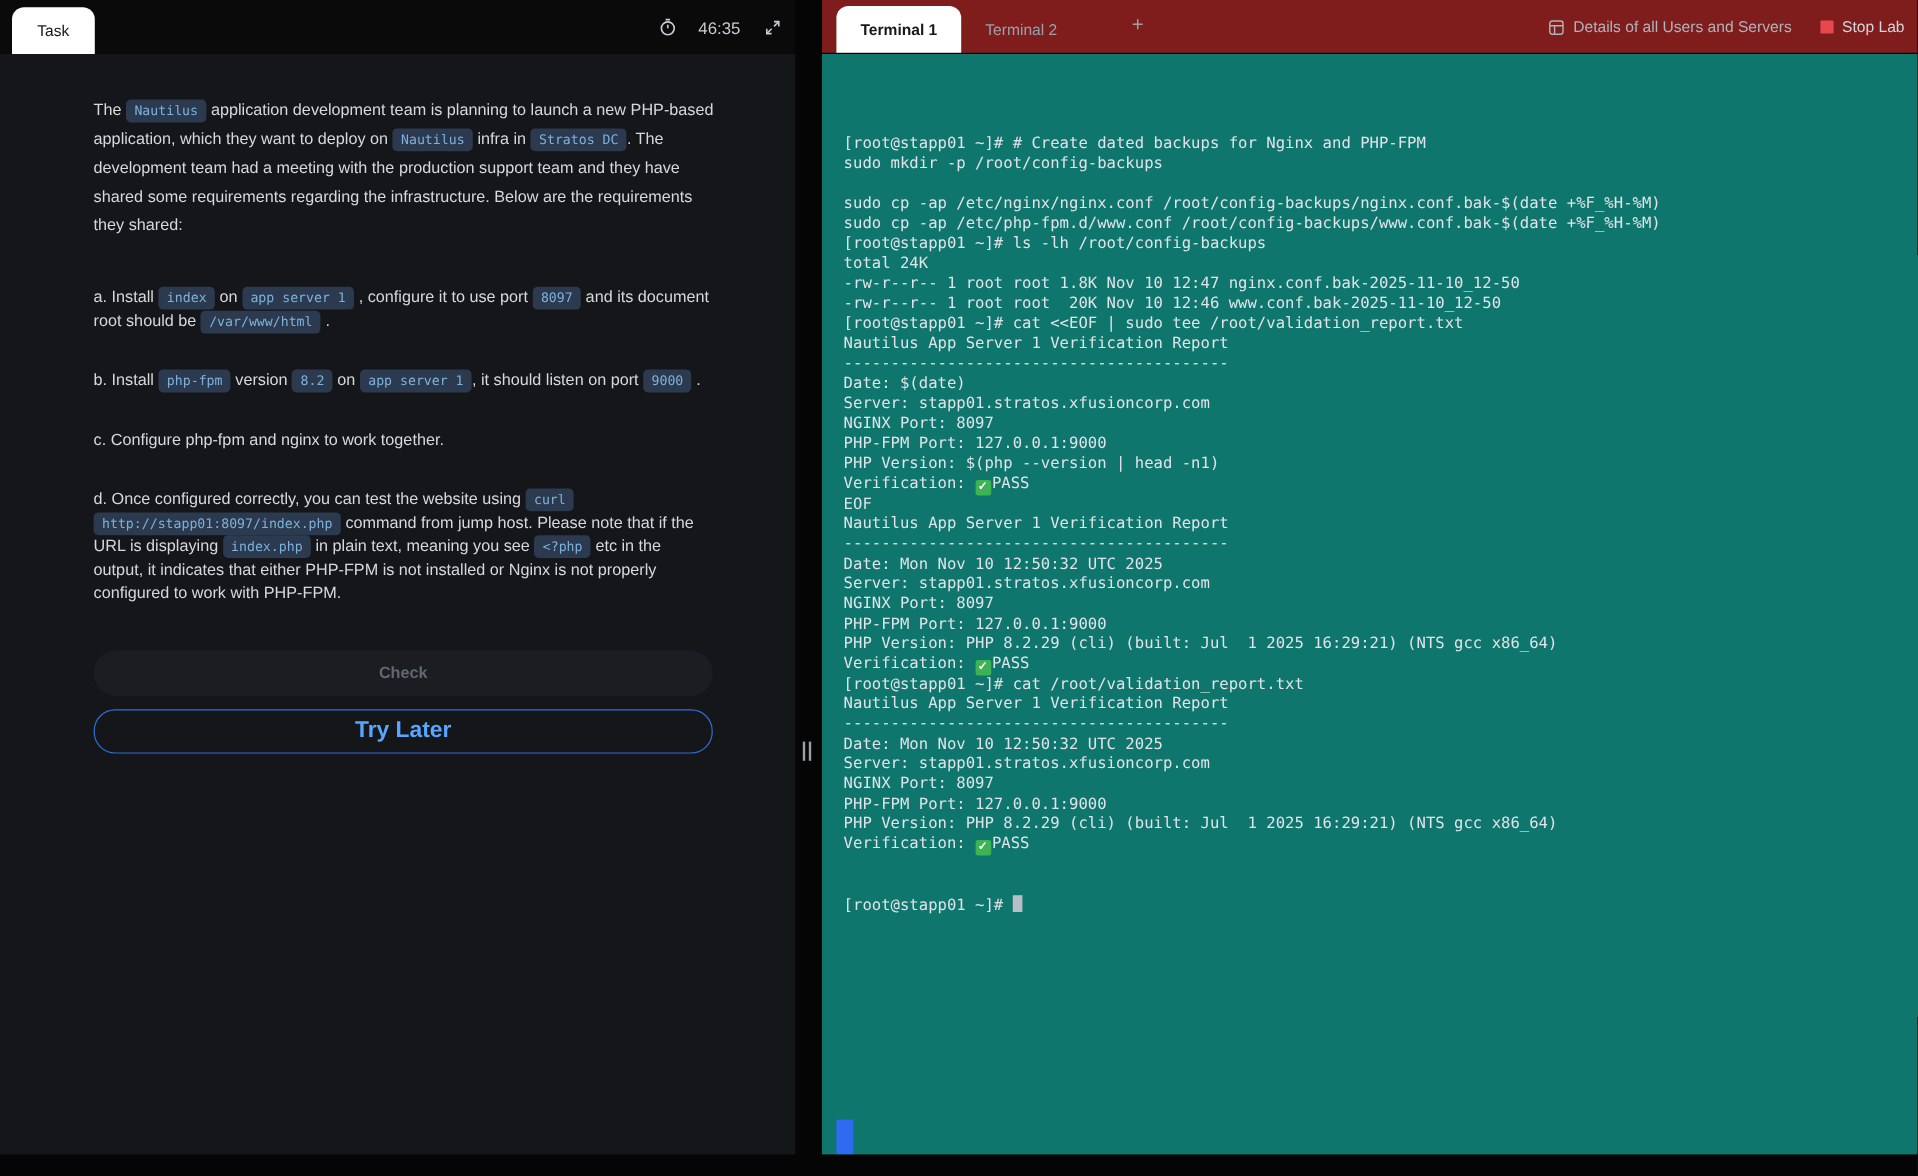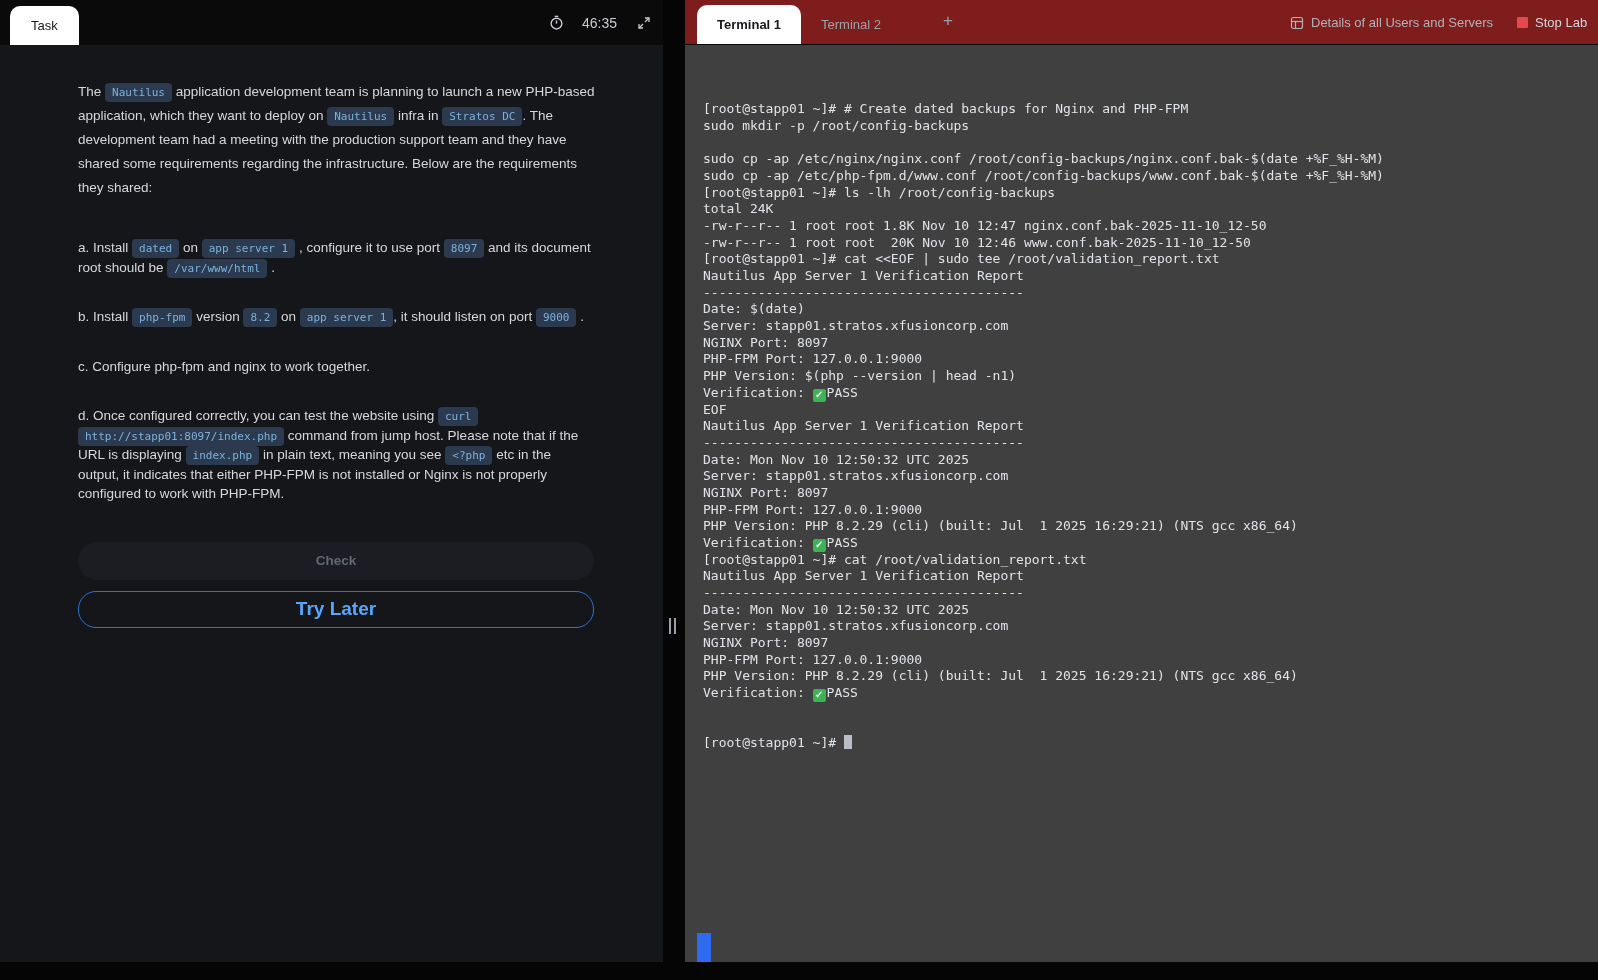--- a/index.html
+++ b/index.html
@@ -37,22 +37,22 @@
   .term-header { position:relative; height:44px; background:#7f1d1d; display:flex; align-items:flex-end; }
   .term-tab { font-size:13px; padding:12px 20px; cursor:pointer; white-space:nowrap; }
   .term-tab.active { background:#ffffff; color:#17181b; font-weight:700; border-radius:10px 10px 0 0; margin-left:12px; }
   .term-tab.inactive { color:#9ba1a9; }
   .term-plus { color:#9ba1a9; font-size:17px; padding:8px 14px 10px; margin-left:28px; background:none; border:none; cursor:pointer; align-self:center; }
   .term-header-right { position:absolute; left:605px; top:0; height:45px; display:flex; gap:24px; white-space:nowrap; }
   .details-link { display:flex; align-items:center; gap:7px; color:#aeb3ba; font-size:13px; cursor:pointer; }
   .stop-btn { display:flex; align-items:center; gap:7px; color:#d3d6da; font-size:13px; cursor:pointer; }
   .stop-square { display:inline-block; width:11px; height:11px; background:#e5484d; border-radius:1px; }
 
-  .term-body { position:absolute; top:45px; left:0; right:0; bottom:18px; background:#404040;
-               padding:23px 10px 0 18px; font-family:"DejaVu Sans Mono", monospace; font-size:13px;
+  .term-body { position:absolute; top:45px; left:0; right:0; bottom:18px; background:#0f766e;
+               padding:34px 10px 0 18px; font-family:"DejaVu Sans Mono", monospace; font-size:13px;
                line-height:16.67px; color:#e0e3e7; white-space:pre; overflow:hidden; }
   .term-line { min-height:16.67px; }
   .check-emoji { display:inline-flex; align-items:center; justify-content:center; width:13px; height:13px;
                  background:#3cb454; color:#ffffff; font-size:10px; font-weight:700; border-radius:2px;
                  vertical-align:-1px; margin-right:1px; font-family:"Liberation Sans", sans-serif; }
   .cursor { display:inline-block; width:8px; height:14px; background:#b9bec7; vertical-align:-2px; }
   .scroll-indicator { position:absolute; left:12px; bottom:0; width:14px; height:29px; background:#2e6bf0; }
 </style>
 </head>
 <body>
@@ -82,21 +82,21 @@
                 <line x1="2" y1="12" x2="6" y2="8"></line>
               </svg>
           </span>
         </button>
       </div>
     </div>
 
     <div class="left-content">
       <div id="task-paragraphs">
           <p class="task-paragraph intro">The <code class="inline-code">Nautilus</code> application development team is planning to launch a new PHP-based application, which they want to deploy on <code class="inline-code">Nautilus</code> infra in <code class="inline-code">Stratos DC</code>. The development team had a meeting with the production support team and they have shared some requirements regarding the infrastructure. Below are the requirements they shared:</p>
-          <p class="task-paragraph">a. Install <code class="inline-code">dated</code> on <code class="inline-code">app server 1</code> , configure it to use port <code class="inline-code">8097</code> and its document root should be <code class="inline-code">/var/www/html</code> .</p>
+          <p class="task-paragraph">a. Install <code class="inline-code">index</code> on <code class="inline-code">app server 1</code> , configure it to use port <code class="inline-code">8097</code> and its document root should be <code class="inline-code">/var/www/html</code> .</p>
           <p class="task-paragraph">b. Install <code class="inline-code">php-fpm</code> version <code class="inline-code">8.2</code> on <code class="inline-code">app server 1</code>, it should listen on port <code class="inline-code">9000</code> .</p>
           <p class="task-paragraph">c. Configure php-fpm and nginx to work together.</p>
           <p class="task-paragraph">d. Once configured correctly, you can test the website using <code class="inline-code">curl</code> <code class="inline-code">http://stapp01:8097/index.php</code> command from jump host. Please note that if the URL is displaying <code class="inline-code">index.php</code> in plain text, meaning you see <code class="inline-code">&lt;?php</code> etc in the output, it indicates that either PHP-FPM is not installed or Nginx is not properly configured to work with PHP-FPM.</p>
         </div>
       <button class="check-btn">Check</button>
       <button class="try-btn">Try Later</button>
     </div>
   </div>
 
   <div class="divider">

